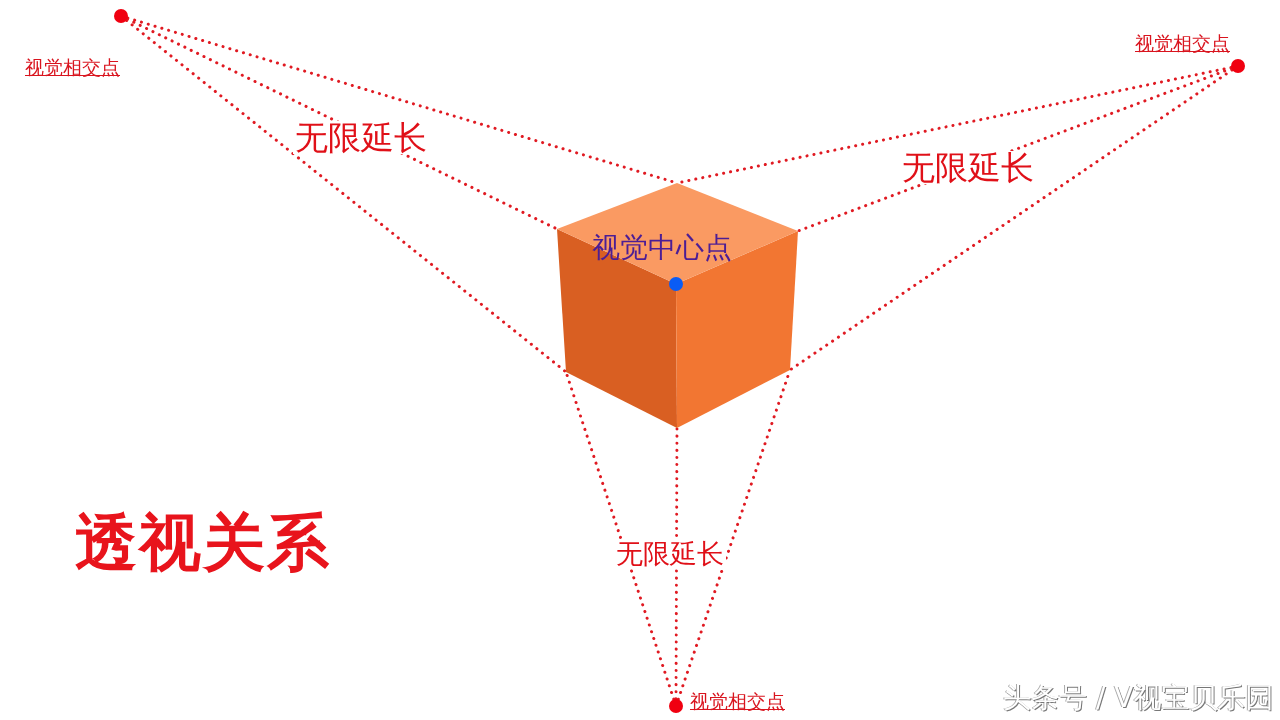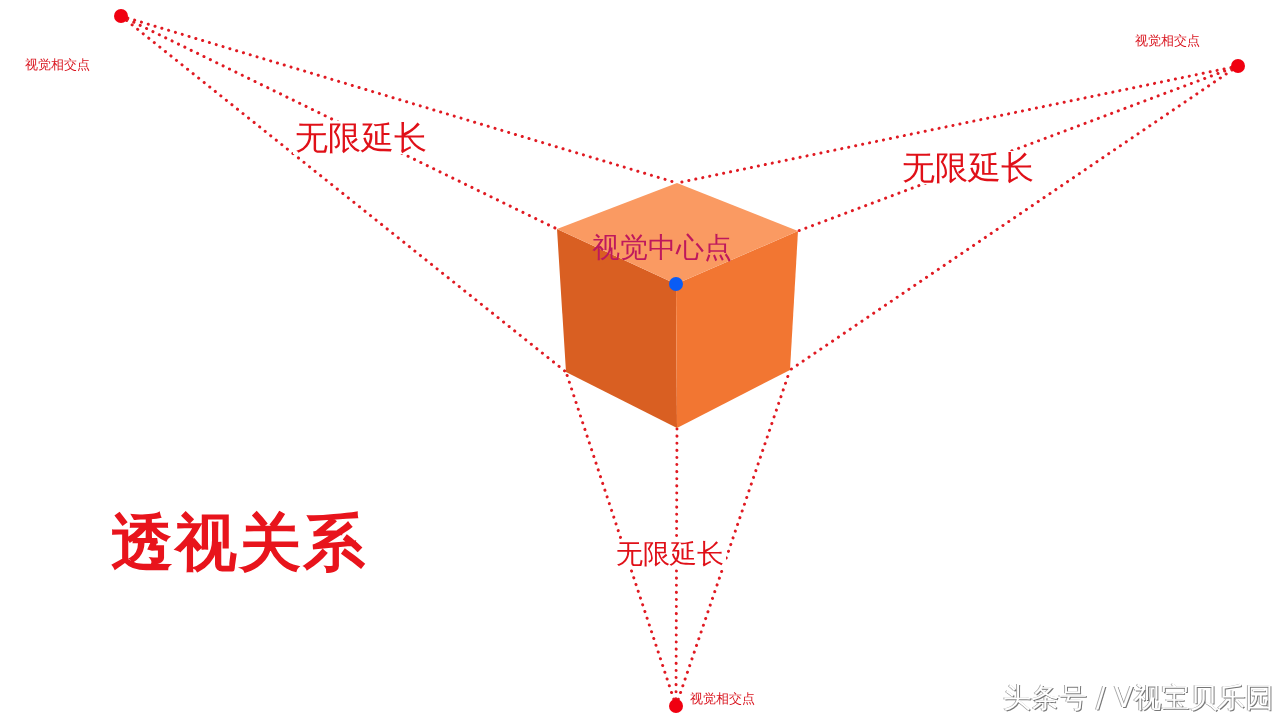--- a/index.html
+++ b/index.html
@@ -1,22 +1,22 @@
 <!DOCTYPE html>
 <html><head>
 <meta charset="utf-8">
 <style>
   html,body{margin:0;padding:0;background:#ffffff;}
   body{width:1280px;height:720px;position:relative;overflow:hidden;font-family:"DejaVu Sans","Liberation Sans",sans-serif;}
   svg{position:absolute;left:0;top:0;}
   .lbl{position:absolute;white-space:nowrap;line-height:1;}
-  .vp-label{font-size:13px;color:#d9141e;}
+  .vp-label{font-size:19px;color:#d9141e;text-decoration:underline;}
   .ext-label{font-size:33px;color:#e01018;}
   .ext-label-sm{font-size:27px;color:#e01018;}
-  .center-label{font-size:28px;color:#be185d;}
+  .center-label{font-size:28px;color:#4c1d95;}
   .title{font-size:62px;color:#e8141c;font-weight:bold;letter-spacing:2px;}
   .watermark{font-size:28px;color:#ffffff;text-shadow:1px 1px 0 #777,-1px 0 0 #aaa;}
   .line{stroke:#e01a22;stroke-width:3;stroke-dasharray:0.1 7;stroke-linecap:round;fill:none;}
 </style>
 </head>
 <body>
 
 <svg width="1280" height="720" viewBox="0 0 1280 720">
 
   <g>
@@ -52,15 +52,15 @@
 <div class="lbl vp-label" style="left:25px;top:58px;">视觉相交点</div>
 <div class="lbl vp-label" style="left:1135px;top:34px;">视觉相交点</div>
 <div class="lbl vp-label" style="left:690px;top:692px;">视觉相交点</div>
 
 <div class="lbl ext-label" style="left:293px;top:121px;background:#fff;padding:0 2px;">无限延长</div>
 <div class="lbl ext-label" style="left:900px;top:151px;background:#fff;padding:0 2px;">无限延长</div>
 <div class="lbl ext-label-sm" style="left:614px;top:540px;background:#fff;padding:0 2px;">无限延长</div>
 
 <div class="lbl center-label" style="left:592px;top:234px;">视觉中心点</div>
 
-<div class="lbl title" style="left:75px;top:512px;margin-left:36px;">透视关系</div>
+<div class="lbl title" style="left:75px;top:512px;">透视关系</div>
 
 <div class="lbl watermark" style="left:1003px;top:684px;">头条号 / V视宝贝乐园</div>
 
 </body></html>

